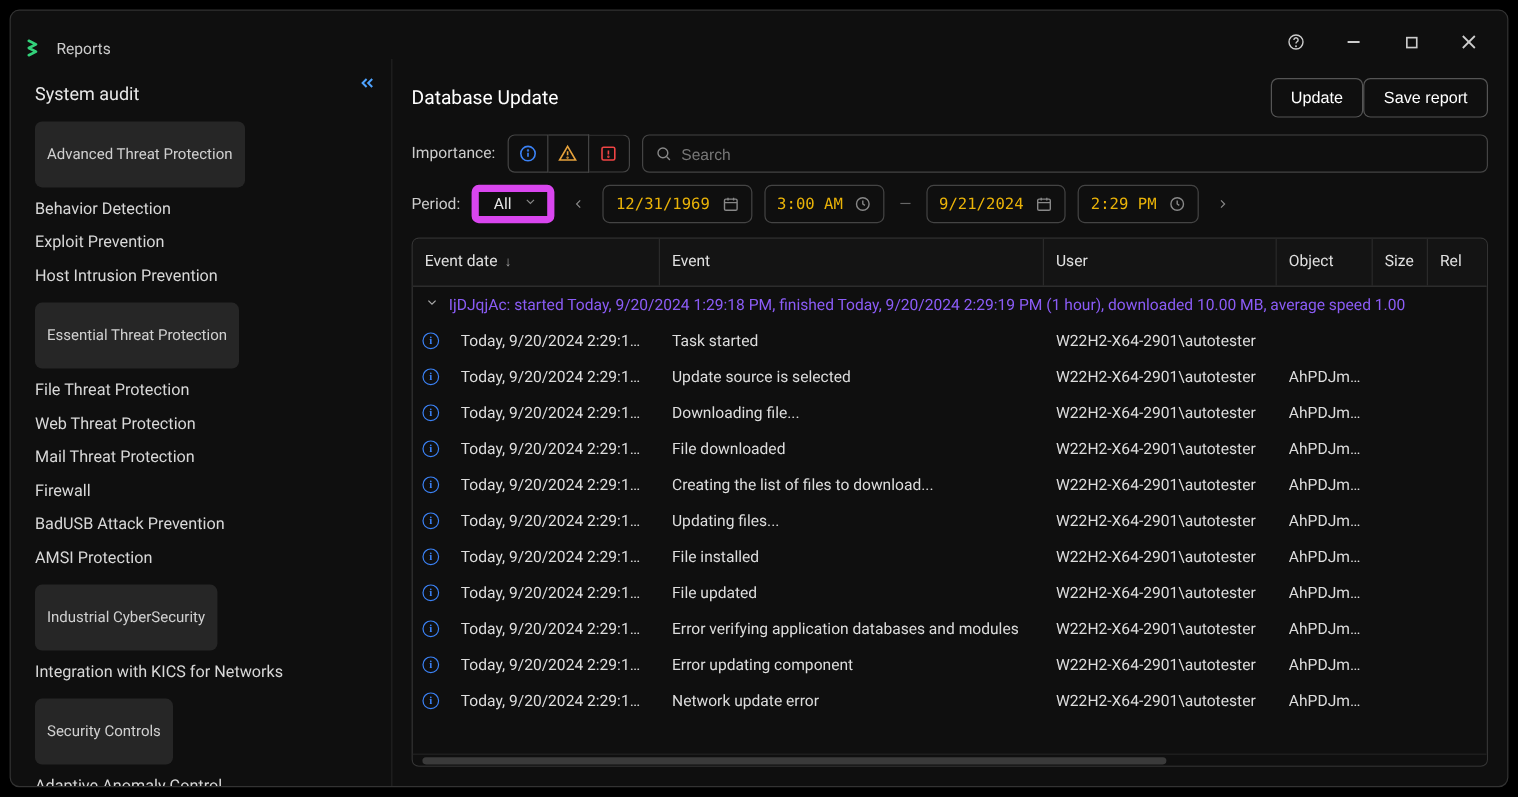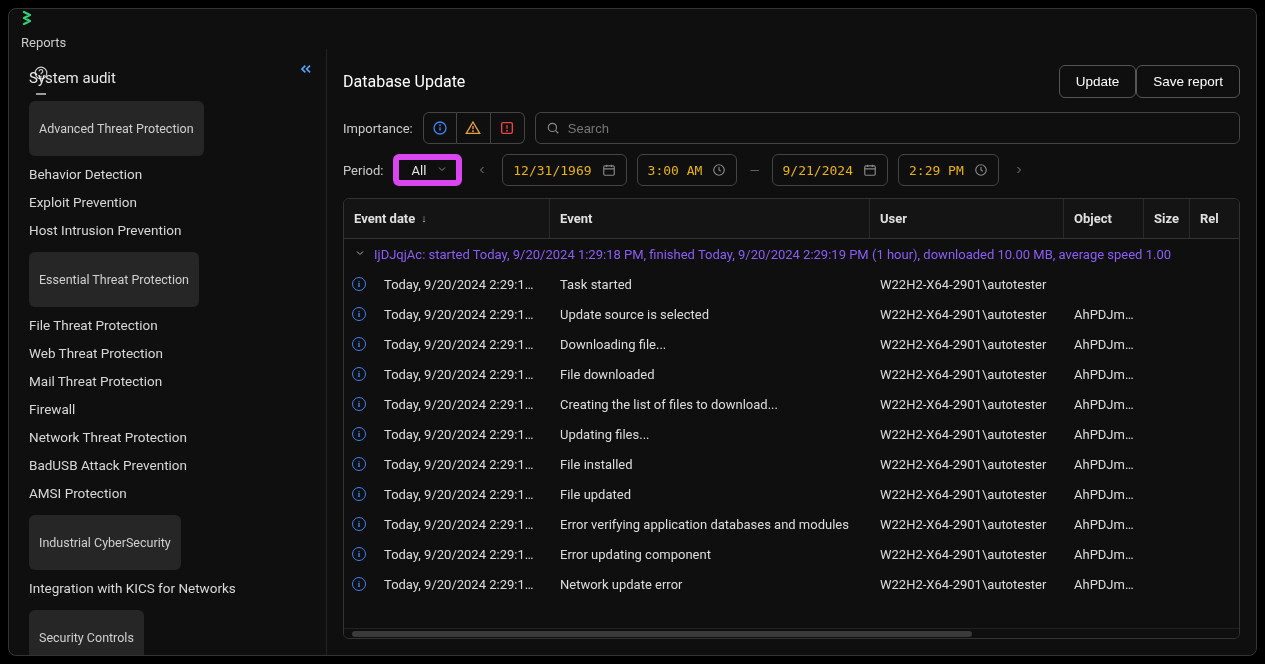--- a/index.html
+++ b/index.html
@@ -8,22 +8,22 @@
   background: #000; color: #e8e8e8;
   font-family: -apple-system, BlinkMacSystemFont, "Segoe UI", Roboto, sans-serif;
   font-size: 13px; overflow: hidden;
 }
 .window {
   width: 1249px; height: 648px; margin: 8px;
   background: #0f0f0f; border: 1px solid #333; border-radius: 8px;
   display: flex; flex-direction: column; overflow: hidden;
 }
 .titlebar {
-  height: 40px; display: flex; align-items: flex-start;
-  padding: 0 12px; gap: 8px; flex-direction: column;
+  height: 40px; display: flex; align-items: flex-end;
+  padding: 0 12px; gap: 8px;
 }
 .logo {
   width: 18px; height: 18px; display: inline-flex;
   align-items: center; justify-content: center;
 }
 .logo svg { width: 18px; height: 18px; }
 .titlebar-title { color: #ccc; font-size: 13px; }
 .titlebar-spacer { flex: 1; }
 .win-btn {
   width: 40px; height: 28px; display: flex; align-items: center;
@@ -110,21 +110,21 @@
 .dash { color: #666; padding: 0 2px; }
 .table-wrap {
   flex: 1; margin: 0 16px; border: 1px solid #333; border-radius: 6px;
   overflow: hidden; display: flex; flex-direction: column;
 }
 .thead {
   display: flex; background: #141414; border-bottom: 1px solid #333;
   height: 40px; align-items: center;
 }
 .th {
-  padding: 0 10px; font-size: 13px; color: #e0e0e0; font-weight: 700;
+  padding: 0 10px; font-size: 13px; color: #e0e0e0; font-weight: 400;
   border-right: 1px solid #2a2a2a; height: 100%; display: flex;
   align-items: center; gap: 6px;
 }
 .th:last-child { border-right: none; }
 .c-date { width: 206px; }
 .c-event { width: 320px; }
 .c-user { width: 194px; }
 .c-object { width: 80px; }
 .c-size { width: 46px; }
 .c-rel { flex: 1; min-width: 30px; }
@@ -218,21 +218,20 @@
       <div class="badge">Advanced Threat Protection</div>
       <div class="side-item">Behavior Detection</div>
       <div class="side-item">Exploit Prevention</div>
       <div class="side-item">Host Intrusion Prevention</div>
 
       <div class="badge">Essential Threat Protection</div>
       <div class="side-item">File Threat Protection</div>
       <div class="side-item">Web Threat Protection</div>
       <div class="side-item">Mail Threat Protection</div>
       <div class="side-item">Firewall</div>
-      <div class="side-item">Network Threat Protection</div>
       <div class="side-item">BadUSB Attack Prevention</div>
       <div class="side-item">AMSI Protection</div>
 
       <div class="badge">Industrial CyberSecurity</div>
       <div class="side-item">Integration with KICS for Networks</div>
 
       <div class="badge">Security Controls</div>
       <div class="side-item">Adaptive Anomaly Control</div>
     </div>
 

